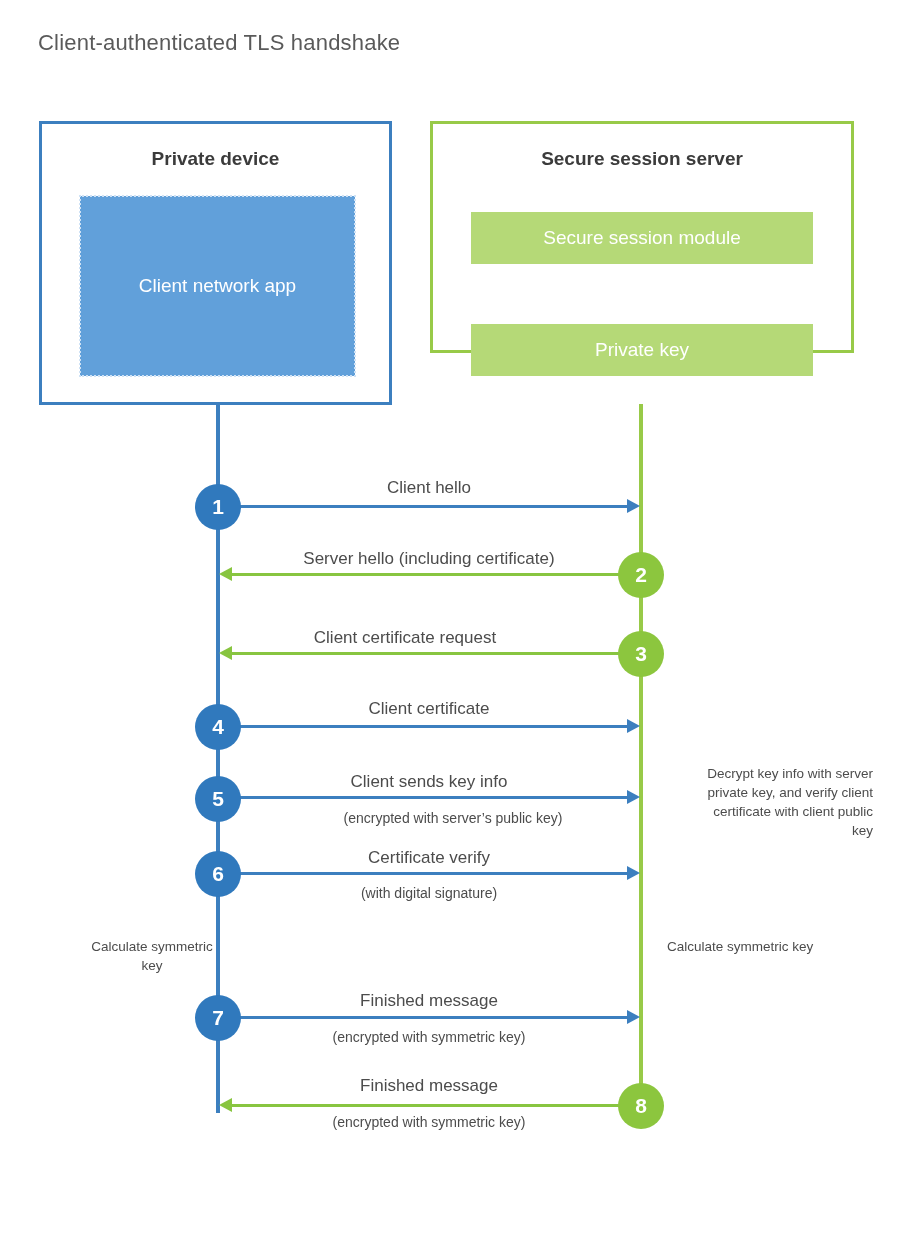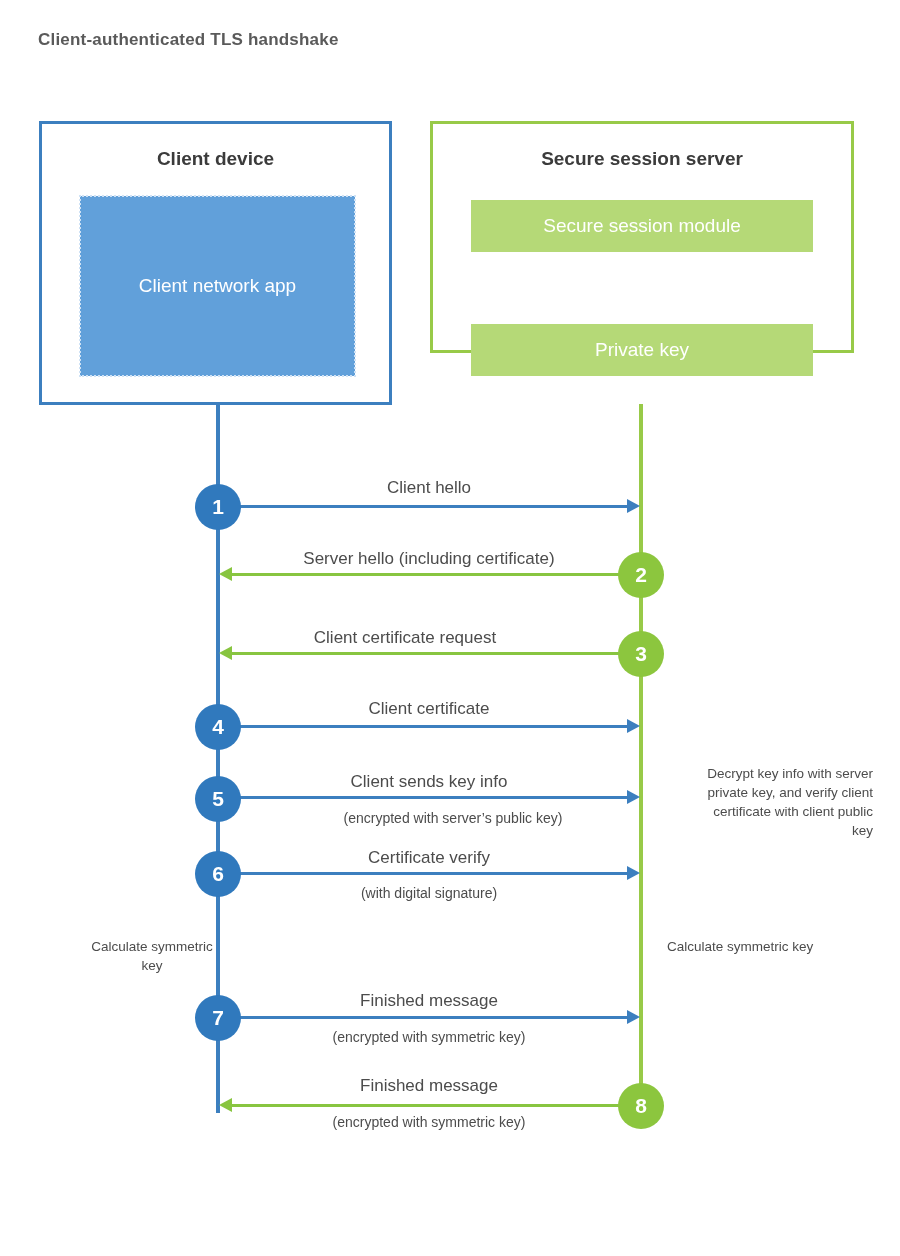--- a/index.html
+++ b/index.html
@@ -12,22 +12,22 @@
     position: relative;
     font-family: "Liberation Sans", "DejaVu Sans", sans-serif;
     color: #4c4c4c;
     overflow: hidden;
   }
 
   
   #page-title {
     position: absolute;
     left: 38px; top: 30px;
-    font-size: 17px;
-    font-weight: 700;
+    font-size: 22px;
+    font-weight: 400;
     color: #5a5a5a;
     letter-spacing: .2px;
     white-space: nowrap;
   }
 
   
   .actor-box {
     position: absolute;
     background: #ffffff;
   }
@@ -72,21 +72,21 @@
     position: absolute;
     left: 38px;
     width: 342px; height: 52px;
     background: #b5d977;
     display: flex;
     align-items: center;
     justify-content: center;
     color: #ffffff;
     font-size: 19px;
   }
-  #server-bar-0 { top: 76px; }
+  #server-bar-0 { top: 88px; }
   #server-bar-1 { top: 139px; }
   #server-bar-2 { top: 200px; }
 
   
   .lifeline {
     position: absolute;
     width: 4px;
   }
   #lifeline-client {
     left: 216px; top: 404px; height: 709px;
@@ -163,21 +163,21 @@
   #note-calc-server {
     left: 667px; top: 937px; width: 150px;
   }
 </style>
 </head>
 <body>
 
 <div id="page-title">Client-authenticated TLS handshake</div>
 
 <div class="actor-box" id="client-box">
-  <div class="actor-title">Client device</div>
+  <div class="actor-title">Private device</div>
   <div id="client-app">
     <span>Client network app</span>
   </div>
 </div>
 
 <div class="actor-box" id="server-box">
   <div class="actor-title">Secure session server</div>
   <div class="server-bar" id="server-bar-0">
     <span>Secure session module</span>
   </div>

